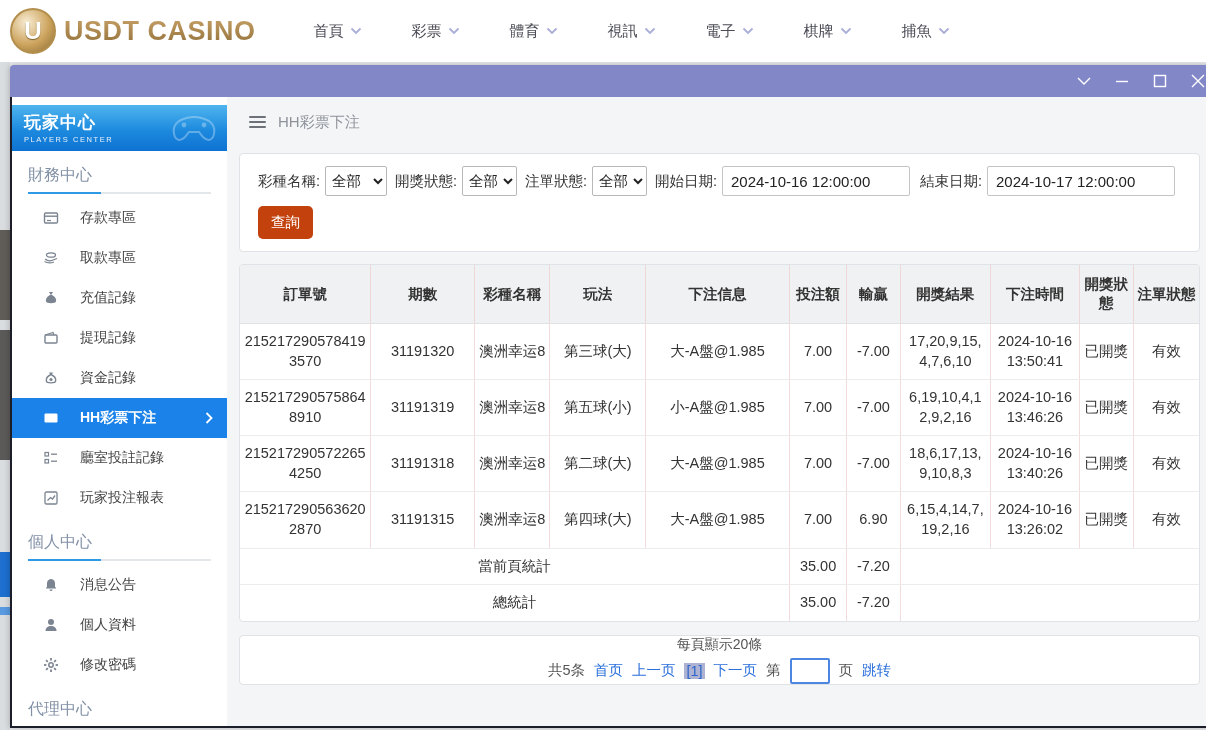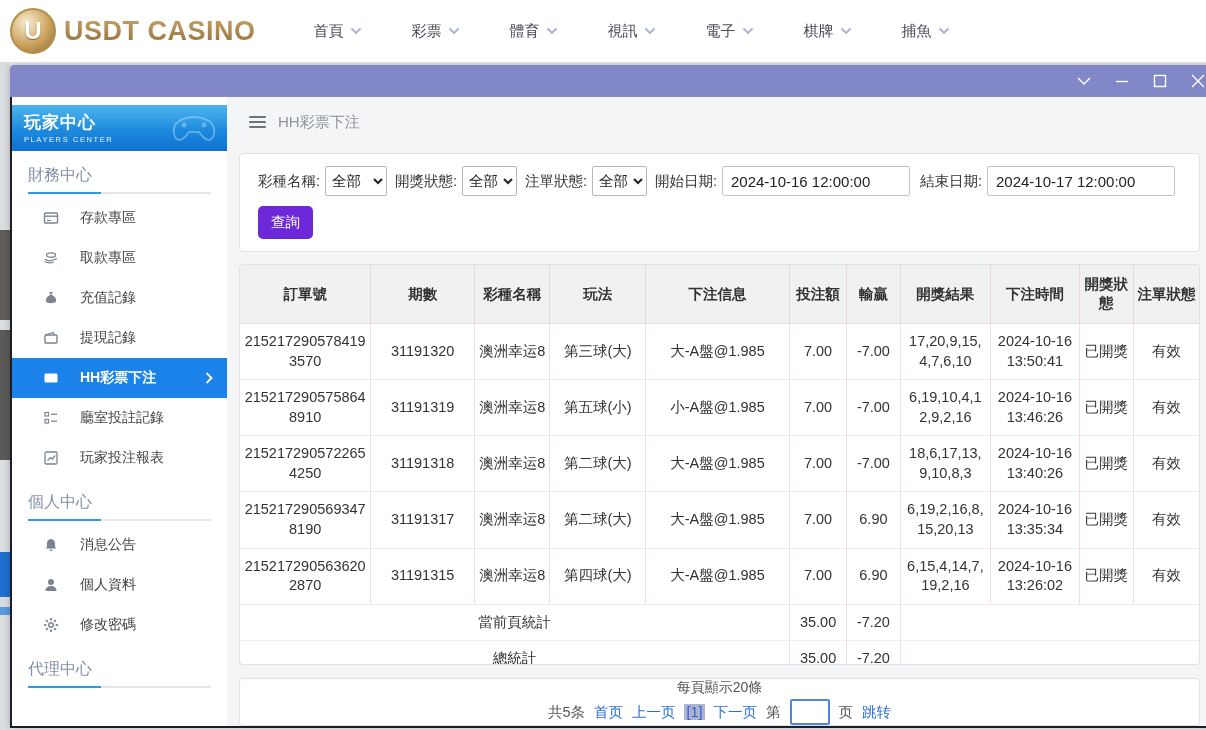--- a/index.html
+++ b/index.html
@@ -57,21 +57,21 @@
 
   .panel { background:#fff; border:1px solid #dfe2e6; border-radius:4px; margin:0 10px 0 12px; }
   .filter-panel { margin-top:6px; padding:12px 14px 12px 18px; }
   .filter-row { display:flex; align-items:center; flex-wrap:nowrap; }
   .f-label { font-size:14.5px; color:#333; margin-right:5px; white-space:nowrap; }
   .filter-row select { height:30px; border:1px solid #b8b8b8; border-radius:2px; font-size:14.5px; color:#222; background:#fff; margin-right:8px; padding:0 2px; font-family:inherit; }
   .sel-lottery { width:148px; }
   .sel-draw { width:76px; }
   .sel-order { width:56px; }
   .date-input { height:30px; width:188px; border:1px solid #c4c4c4; border-radius:2px; font-size:15px; color:#222; padding:0 8px; margin-right:10px; font-family:inherit; }
-  .search-btn { margin-top:10px; background:#6d28d9; color:#fff; border:none; border-radius:5px; font-size:14.5px; padding:7px 13px; cursor:pointer; font-family:inherit; }
+  .search-btn { margin-top:10px; background:#c2410c; color:#fff; border:none; border-radius:5px; font-size:14.5px; padding:7px 13px; cursor:pointer; font-family:inherit; }
 
   
   .table-panel { margin-top:12px; overflow:hidden; }
   table { width:100%; border-collapse:collapse; table-layout:fixed; }
   th { background:#f0f1f2; font-size:14.5px; font-weight:bold; color:#333; padding:10px 2px; border-left:1px solid #f0d7d7; border-bottom:1px solid #e2e2e2; }
   th:first-child { border-left:none; }
   td { font-size:14.5px; color:#333; text-align:center; padding:8px 3px; border-left:1px solid #f3dcdc; border-bottom:1px solid #ececec; line-height:1.35; }
   td:first-child { border-left:none; }
   tr:last-child td { border-bottom:none; }
   td.brk { word-break:break-all; }
@@ -236,20 +236,31 @@
         <span class="side-icon">
                   <svg width="16" height="16" viewBox="0 0 16 16">
                     <path d="M2 5 L10 2.5 L11 5" fill="none" stroke="currentColor" stroke-width="1.3"></path>
                     <rect x="2" y="5" width="12" height="8" rx="1" fill="none" stroke="currentColor" stroke-width="1.4"></rect>
                   </svg>
                 </span>
         <span class="side-label">提現記錄</span>
 
       </div>
 
+      <div class="side-item">
+        <span class="side-icon">
+                  <svg width="16" height="16" viewBox="0 0 16 16">
+                    <path d="M6 2.5 h4 l-1.2 2 h-1.6z" fill="currentColor"></path>
+                    <path d="M8 4.5 C4.5 6 3 8.8 3.4 11.2 C3.8 13.4 12.2 13.4 12.6 11.2 C13 8.8 11.5 6 8 4.5Z" fill="none" stroke="currentColor" stroke-width="1.4"></path>
+                    <circle cx="8" cy="9.5" r="1.6" fill="currentColor"></circle>
+                  </svg>
+                </span>
+        <span class="side-label">資金記錄</span>
+
+      </div>
 
       <div class="side-item active">
         <span class="side-icon">
                   <svg width="16" height="16" viewBox="0 0 16 16">
                     <rect x="1.5" y="3.5" width="13" height="9" rx="1.2" fill="currentColor"></rect>
                     <line x1="4" y1="6.5" x2="12" y2="6.5" stroke="#fff" stroke-width="1.2"></line>
                     <line x1="4" y1="9.5" x2="9" y2="9.5" stroke="#fff" stroke-width="1.2"></line>
                   </svg>
                 </span>
         <span class="side-label">HH彩票下注</span>
@@ -430,33 +441,20 @@
                 <td>第二球(大)</td>
                 <td>大-A盤@1.985</td>
                 <td>7.00</td>
                 <td>-7.00</td>
                 <td class="brk">18,6,17,13,9,10,8,3</td>
                 <td>2024-10-16 13:40:26</td>
                 <td>已開獎</td>
                 <td>有效</td>
               </tr>
               <tr>
-                <td class="brk">2152172905693478190</td>
-                <td>31191317</td>
-                <td>澳洲幸运8</td>
-                <td>第二球(大)</td>
-                <td>大-A盤@1.985</td>
-                <td>7.00</td>
-                <td>6.90</td>
-                <td class="brk">6,19,2,16,8,15,20,13</td>
-                <td>2024-10-16 13:35:34</td>
-                <td>已開獎</td>
-                <td>有效</td>
-              </tr>
-              <tr>
                 <td class="brk">2152172905636202870</td>
                 <td>31191315</td>
                 <td>澳洲幸运8</td>
                 <td>第四球(大)</td>
                 <td>大-A盤@1.985</td>
                 <td>7.00</td>
                 <td>6.90</td>
                 <td class="brk">6,15,4,14,7,19,2,16</td>
                 <td>2024-10-16 13:26:02</td>
                 <td>已開獎</td>

